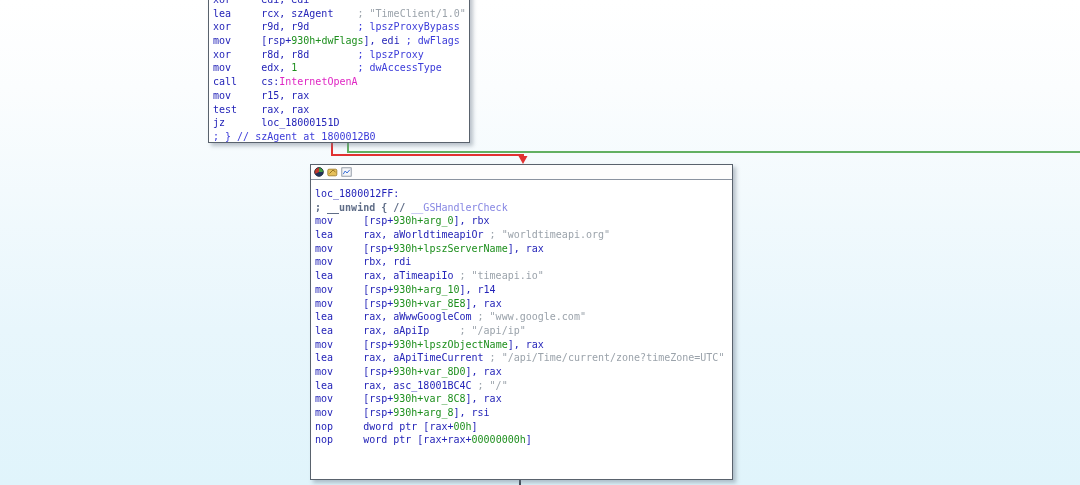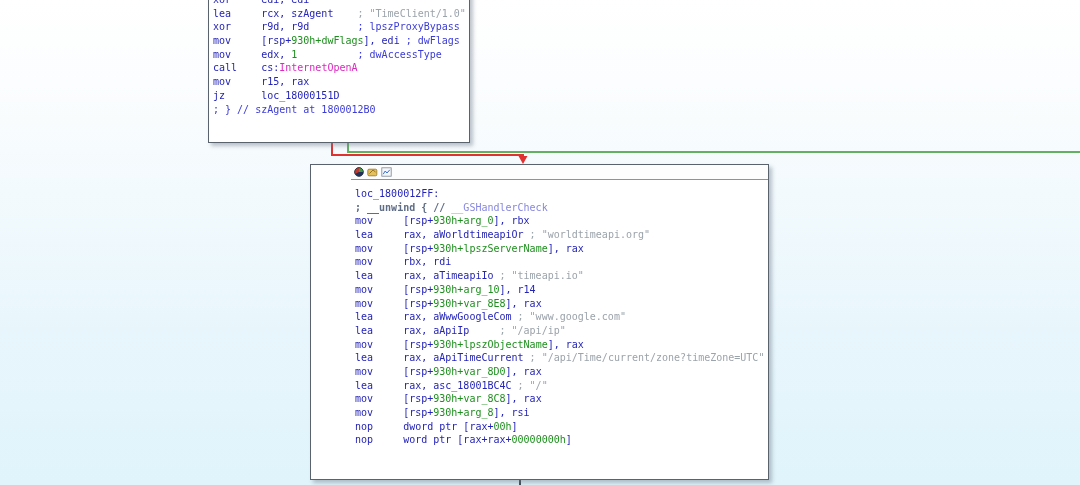--- a/index.html
+++ b/index.html
@@ -5,21 +5,21 @@
   html,body{margin:0;padding:0;}
   body{width:1080px;height:485px;overflow:hidden;position:relative;
        font-family:"DejaVu Sans Mono","Liberation Mono",monospace;}
   .canvas{position:absolute;left:0;top:0;width:1080px;height:485px;
           background:linear-gradient(to bottom,#ffffff 0%,#fbfdfe 18%,#e8f6fc 68%,#e0f4fb 100%);}
   .edges{position:absolute;left:0;top:0;z-index:1;pointer-events:none;}
   .block{position:absolute;background:#ffffff;border:1px solid #59626d;
          box-shadow:3px 3px 4px rgba(110,125,140,.45);box-sizing:border-box;
          overflow:hidden;z-index:2;}
   #block-top{left:208px;top:-10px;width:262px;height:153px;padding:2px 0 0 4px;}
-  #block-loc{left:310px;top:164px;width:459px;height:316px;padding-left:40px;}
+  #block-loc{left:310px;top:164px;width:423px;height:316px;}
   .titlebar{height:14px;border-bottom:1px solid #8a93a0;background:#fdfdfd;
             display:flex;align-items:center;gap:3px;padding-left:3px;}
   .titlebar svg{display:block;}
   .code{padding:7px 0 0 4px;}
   .asm-line{white-space:pre;font-size:10px;line-height:13.7px;height:13.7px;}
   .t-b{color:#2424b8;}  
   .t-a{color:#3b3bd9;text-align:center;}  
   .t-g{color:#1e8f1e;}  
   .t-c{color:#9ba3ab;}  
   .t-i{color:#df25c3;margin-top:8px;}  
@@ -37,23 +37,25 @@
     <polygon points="518.5,156 527.5,156 523,164" fill="#e13232"></polygon>
     <polyline points="520,478 520,486" fill="none" stroke-width="2" stroke="#3d4852"></polyline>
   </svg>
 
   <div class="block" id="block-top">
     <div class="code" style="padding:0;">
         <div class="asm-line"><span class="t-b">xor     edi, edi</span></div>
         <div class="asm-line"><span class="t-b">lea     rcx, szAgent    </span><span class="t-c">; "TimeClient/1.0"</span></div>
         <div class="asm-line"><span class="t-b">xor     r9d, r9d        </span><span class="t-a">; lpszProxyBypass</span></div>
         <div class="asm-line"><span class="t-b">mov     [rsp+</span><span class="t-g">930h+dwFlags</span><span class="t-b">], edi </span><span class="t-a">; dwFlags</span></div>
+        <div class="asm-line"><span class="t-b">xor     r8d, r8d        </span><span class="t-a">; lpszProxy</span></div>
         <div class="asm-line"><span class="t-b">mov     edx, </span><span class="t-g">1</span><span class="t-b">          </span><span class="t-a">; dwAccessType</span></div>
         <div class="asm-line"><span class="t-b">call    cs:</span><span class="t-i">InternetOpenA</span></div>
         <div class="asm-line"><span class="t-b">mov     r15, rax</span></div>
+        <div class="asm-line"><span class="t-b">test    rax, rax</span></div>
         <div class="asm-line"><span class="t-b">jz      loc_18000151D</span></div>
         <div class="asm-line"><span class="t-a">; } // szAgent at 1800012B0</span></div>
       </div>
   </div>
 
   <div class="block" id="block-loc">
     <div class="titlebar">
       <svg width="10" height="10" viewBox="0 0 10 10">
         <circle cx="5" cy="5" r="4.4" fill="#22315a"></circle>
         <path d="M5,5 L5,.6 A4.4,4.4 0 0 0 1,7 Z" fill="#c23a2e"></path>

